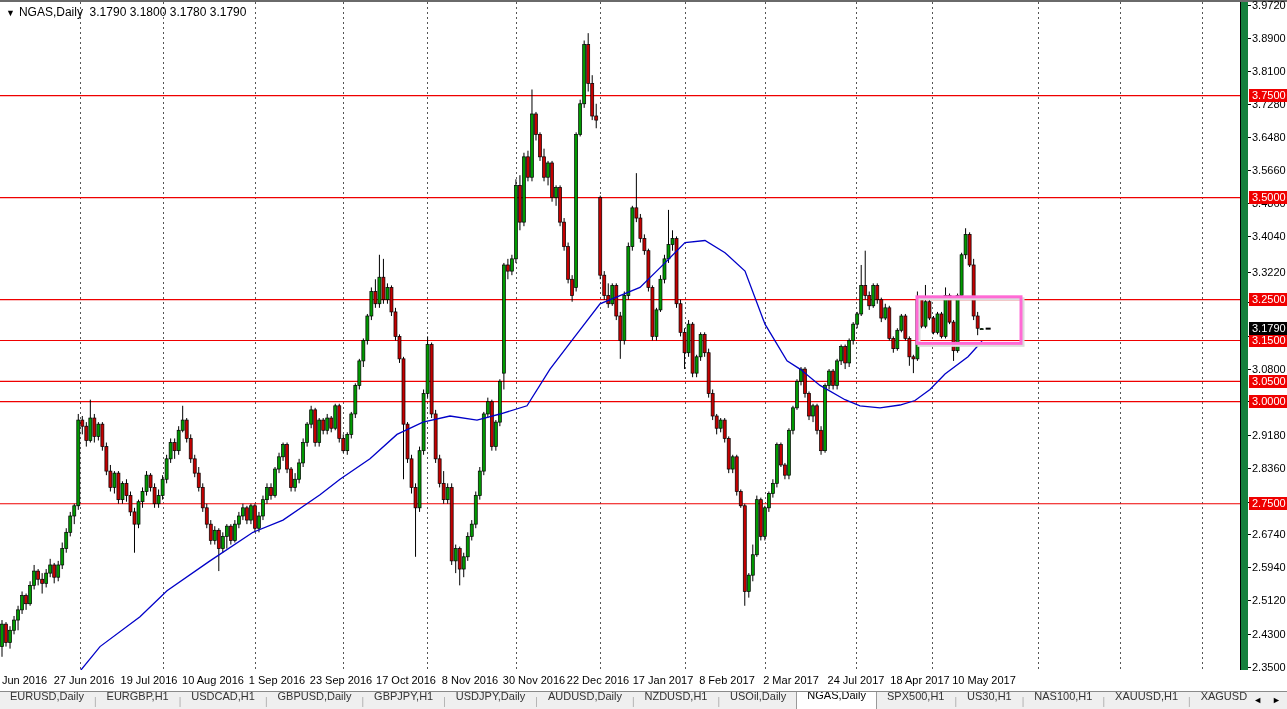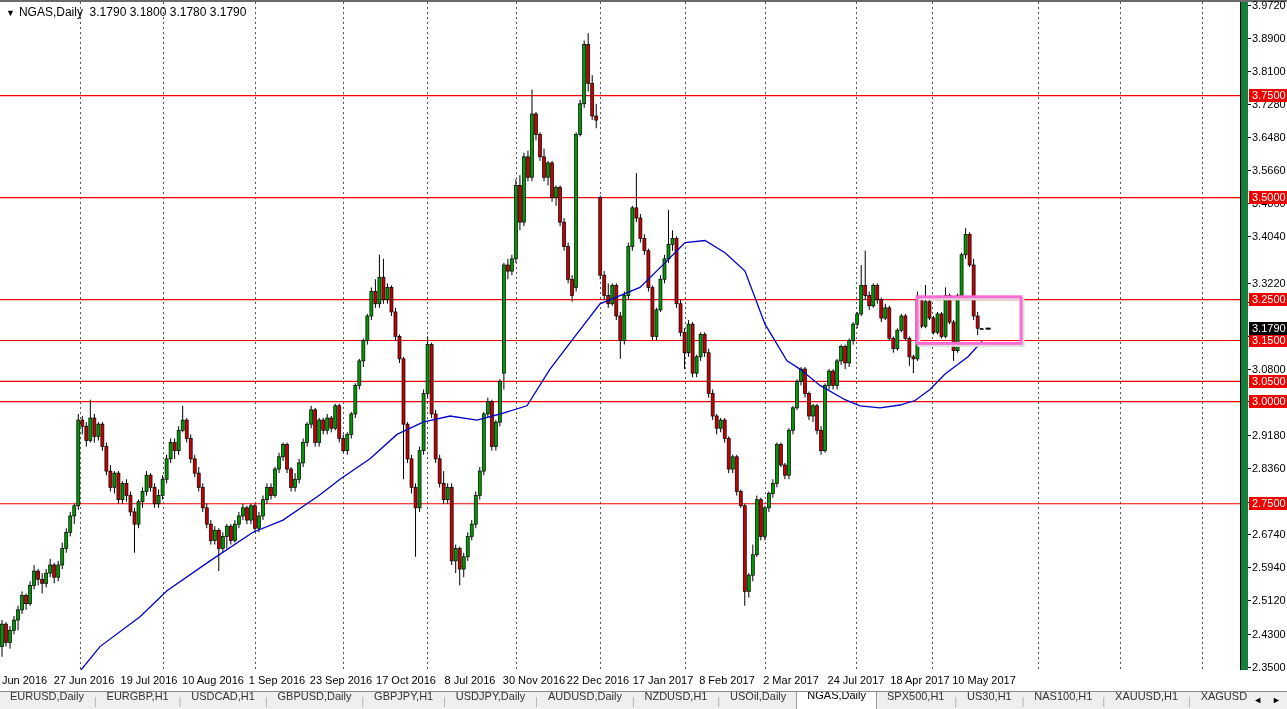--- a/index.html
+++ b/index.html
@@ -571,42 +571,42 @@
       <span class="tri">▼</span><span>NGAS,Daily</span>&nbsp;&nbsp;<span>3.1790</span> <span>3.1800</span> <span>3.1780</span> <span>3.1790</span>
     </div>
     <div id="time-axis">
         <div class="dlabel" style="left: 20px;">3 Jun 2016</div>
         <div class="dlabel" style="left: 84px;">27 Jun 2016</div>
         <div class="dlabel" style="left: 149px;">19 Jul 2016</div>
         <div class="dlabel" style="left: 213px;">10 Aug 2016</div>
         <div class="dlabel" style="left: 277px;">1 Sep 2016</div>
         <div class="dlabel" style="left: 341px;">23 Sep 2016</div>
         <div class="dlabel" style="left: 406px;">17 Oct 2016</div>
-        <div class="dlabel" style="left: 470px;">8 Jul 2016</div>
+        <div class="dlabel" style="left: 470px;">8 Nov 2016</div>
         <div class="dlabel" style="left: 534px;">30 Nov 2016</div>
         <div class="dlabel" style="left: 598px;">22 Dec 2016</div>
         <div class="dlabel" style="left: 663px;">17 Jan 2017</div>
         <div class="dlabel" style="left: 727px;">8 Feb 2017</div>
         <div class="dlabel" style="left: 791px;">2 Mar 2017</div>
         <div class="dlabel" style="left: 856px;">24 Jul 2017</div>
         <div class="dlabel" style="left: 920px;">18 Apr 2017</div>
         <div class="dlabel" style="left: 984px;">10 May 2017</div>
       </div>
   </div>
 
   <div id="price-axis">
       <div class="ptick" style="top: -3.5px;">3.9720</div>
       <div class="ptick" style="top: 29.9673px;">3.8900</div>
       <div class="ptick" style="top: 62.6184px;">3.8100</div>
       <div class="ptick" style="top: 96.0857px;">3.7280</div>
       <div class="ptick" style="top: 128.737px;">3.6480</div>
       <div class="ptick" style="top: 162.204px;">3.5660</div>
       <div class="ptick" style="top: 194.855px;">3.4860</div>
       <div class="ptick" style="top: 228.322px;">3.4040</div>
-      <div class="ptick" style="top: 275px;">3.3220</div>
+      <div class="ptick" style="top: 264px;">3.3220</div>
       <div class="ptick" style="top: 294.441px;">3.2420</div>
       <div class="ptick" style="top: 327.908px;">3.1600</div>
       <div class="ptick" style="top: 360.559px;">3.0800</div>
       <div class="ptick" style="top: 393.21px;">3.0000</div>
       <div class="ptick" style="top: 426.678px;">2.9180</div>
       <div class="ptick" style="top: 460.145px;">2.8360</div>
       <div class="ptick" style="top: 493.612px;">2.7540</div>
       <div class="ptick" style="top: 526.263px;">2.6740</div>
       <div class="ptick" style="top: 558.914px;">2.5940</div>
       <div class="ptick" style="top: 592.382px;">2.5120</div>

